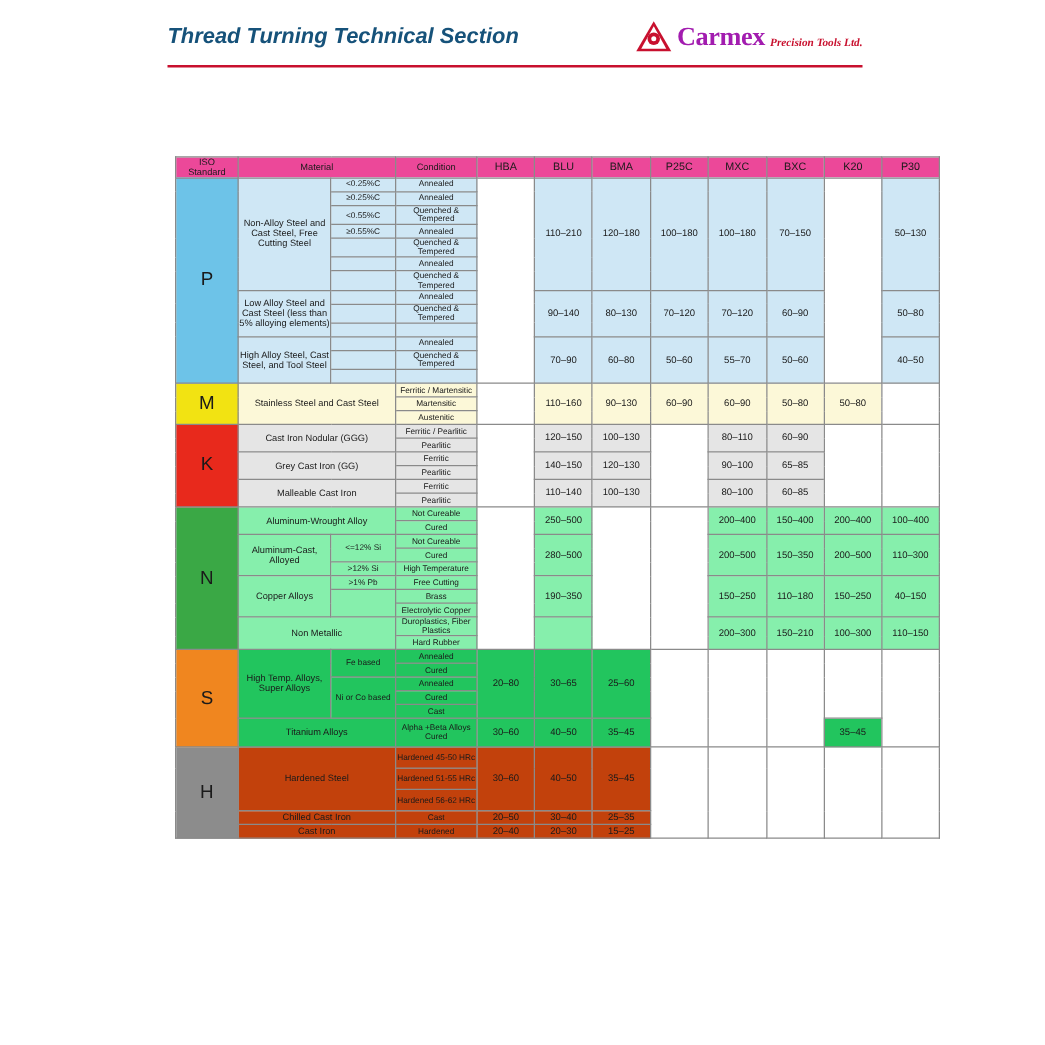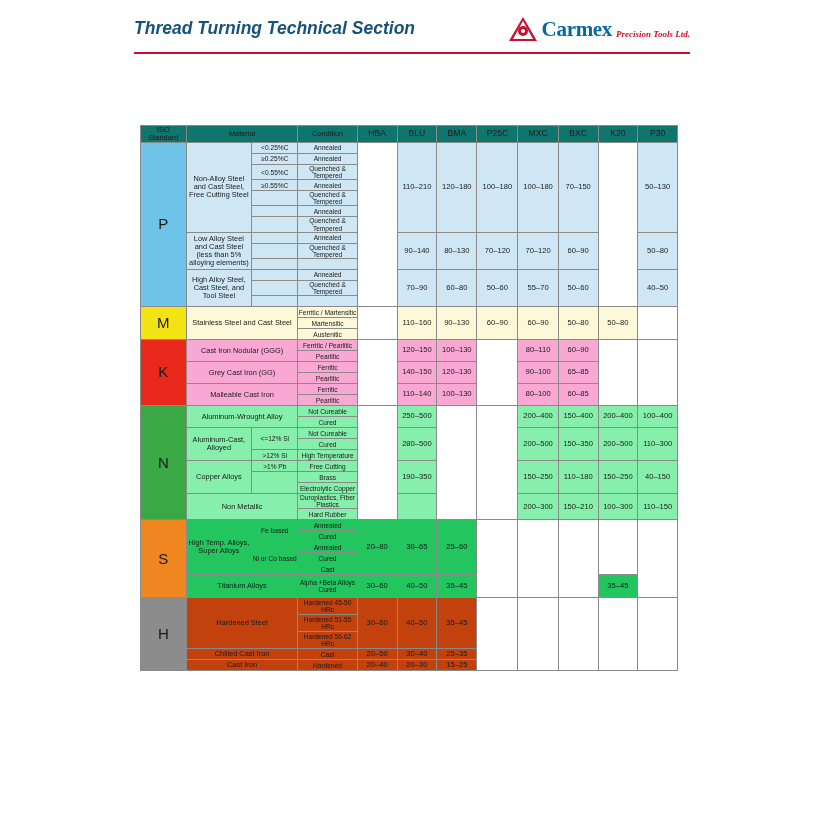--- a/index.html
+++ b/index.html
@@ -3,38 +3,38 @@
 <meta charset="utf-8">
 <style>
   html,body{margin:0;padding:0;}
   body{
     width:836px;height:836px;
     background:#ffffff;
     font-family:"Liberation Sans", sans-serif;
     color:#1a1a1a;
     overflow:hidden;
   }
-  .page{position:relative;width:678px;height:836px;text-decoration:underline;}
+  .page{position:relative;width:752px;height:836px;text-decoration:underline;}
 
   
   .header{
     position:absolute;left:134px;top:14px;width:556px;height:38px;
     border-bottom:2px solid #c8102e;
   }
   .header-title{
     position:absolute;left:0;top:4px;
     font-size:17.5px;font-weight:bold;color:#16527a;
     font-style:italic;letter-spacing:0px;
   }
   .brand{
     position:absolute;right:0;top:2px;display:flex;align-items:center;gap:4px;
   }
   .brand-mark{width:30px;height:26px;position:relative;}
   .brand-name{
-    font-size:21px;font-weight:bold;color:#0369a1;letter-spacing:-0.3px;
+    font-size:21px;font-weight:bold;color:#a21caf;letter-spacing:-0.3px;
     font-family:"Liberation Serif", serif;
   }
   .brand-sub{
     font-size:9px;color:#c8102e;font-style:italic;font-weight:bold;
     font-family:"Liberation Serif", serif;
     align-self:flex-end;padding-bottom:3px;text-align:center;
   }
 
   .doc-title{
     position:absolute;left:134px;top:86px;
@@ -50,34 +50,34 @@
   }
   table.grid td, table.grid th{
     border:0.6px solid #8a8a8a;
     padding:0;
     text-align:center;
     vertical-align:middle;
     line-height:1.08;
     font-weight:normal;
     height:10px;
   }
-  .hdr{background:#0f766e;font-size:7.4px;font-weight:normal;height:24px;}
+  .hdr{background:#ec4899;font-size:7.4px;font-weight:normal;height:24px;}
   .hdr-grade{font-size:8.6px;font-weight:bold;}
   .iso-cell{font-size:15px;font-weight:bold;}
   .mat{font-size:7.4px;text-align:left;padding-left:4px;}
   .cond{font-size:6.6px;}
   .sub{font-size:6.6px;}
   .val{font-size:7.6px;}
 
   
   .g-p{background:#cfe7f5;}
   .g-p-iso{background:#6dc3e8;}
   .g-m{background:#fcf8d8;}
   .g-m-iso{background:#f2e312;}
-  .g-k{background:#f9a8d4;}
+  .g-k{background:#e5e5e5;}
   .g-k-iso{background:#e8291c;}
   .g-n{background:#86efac;}
   .g-n-iso{background:#3aa845;}
   .g-s{background:#22c55e;}
   .g-s-iso{background:#f0861f;}
   .g-h{background:#c2410c;}
   .g-h-iso{background:#8c8c8c;}
   .white{background:#ffffff;}
 </style>
 </head>

